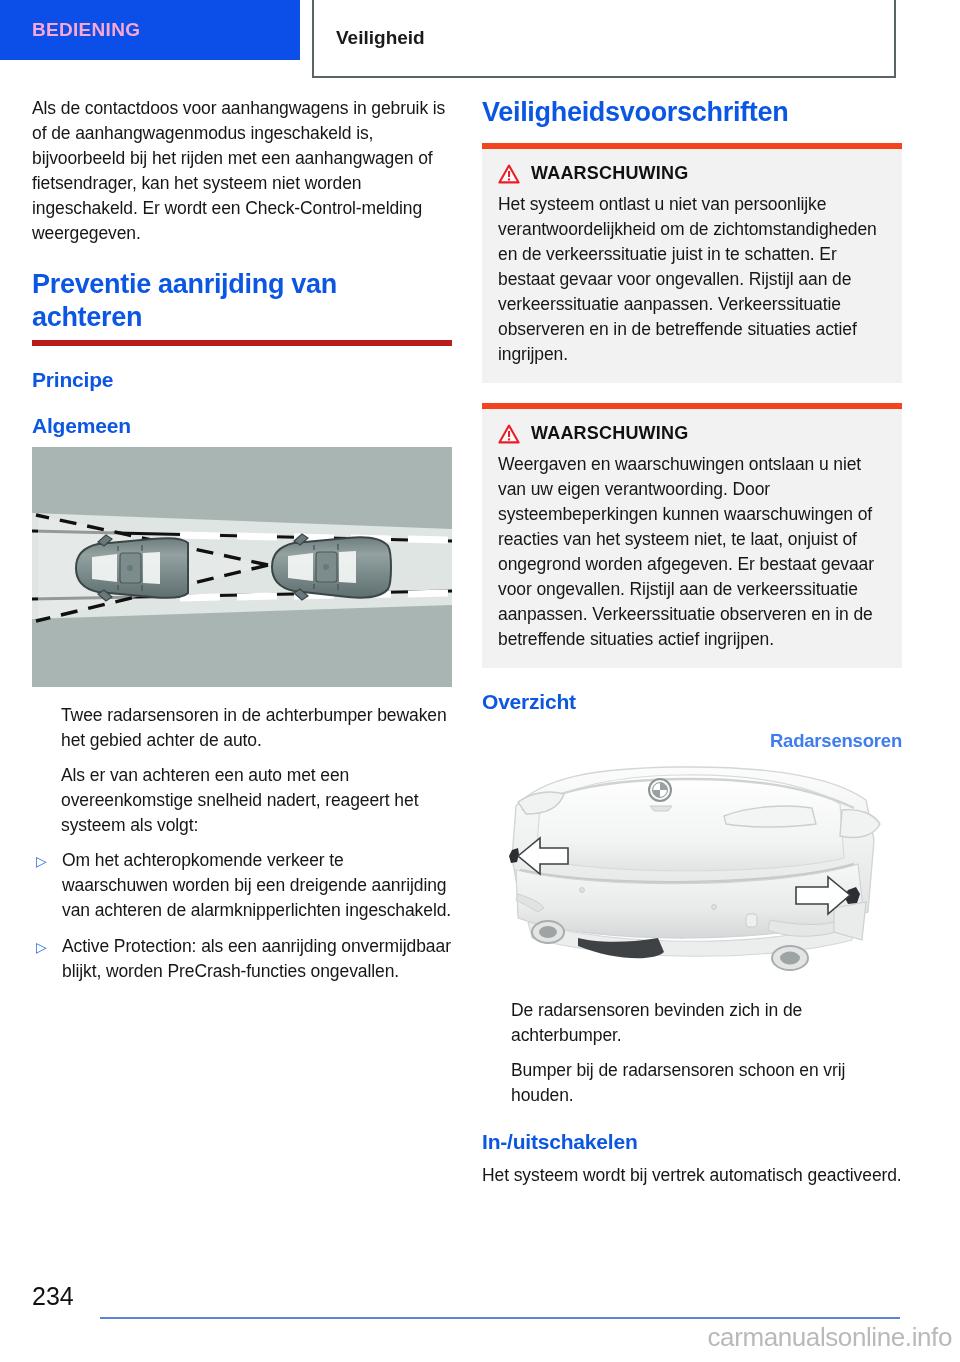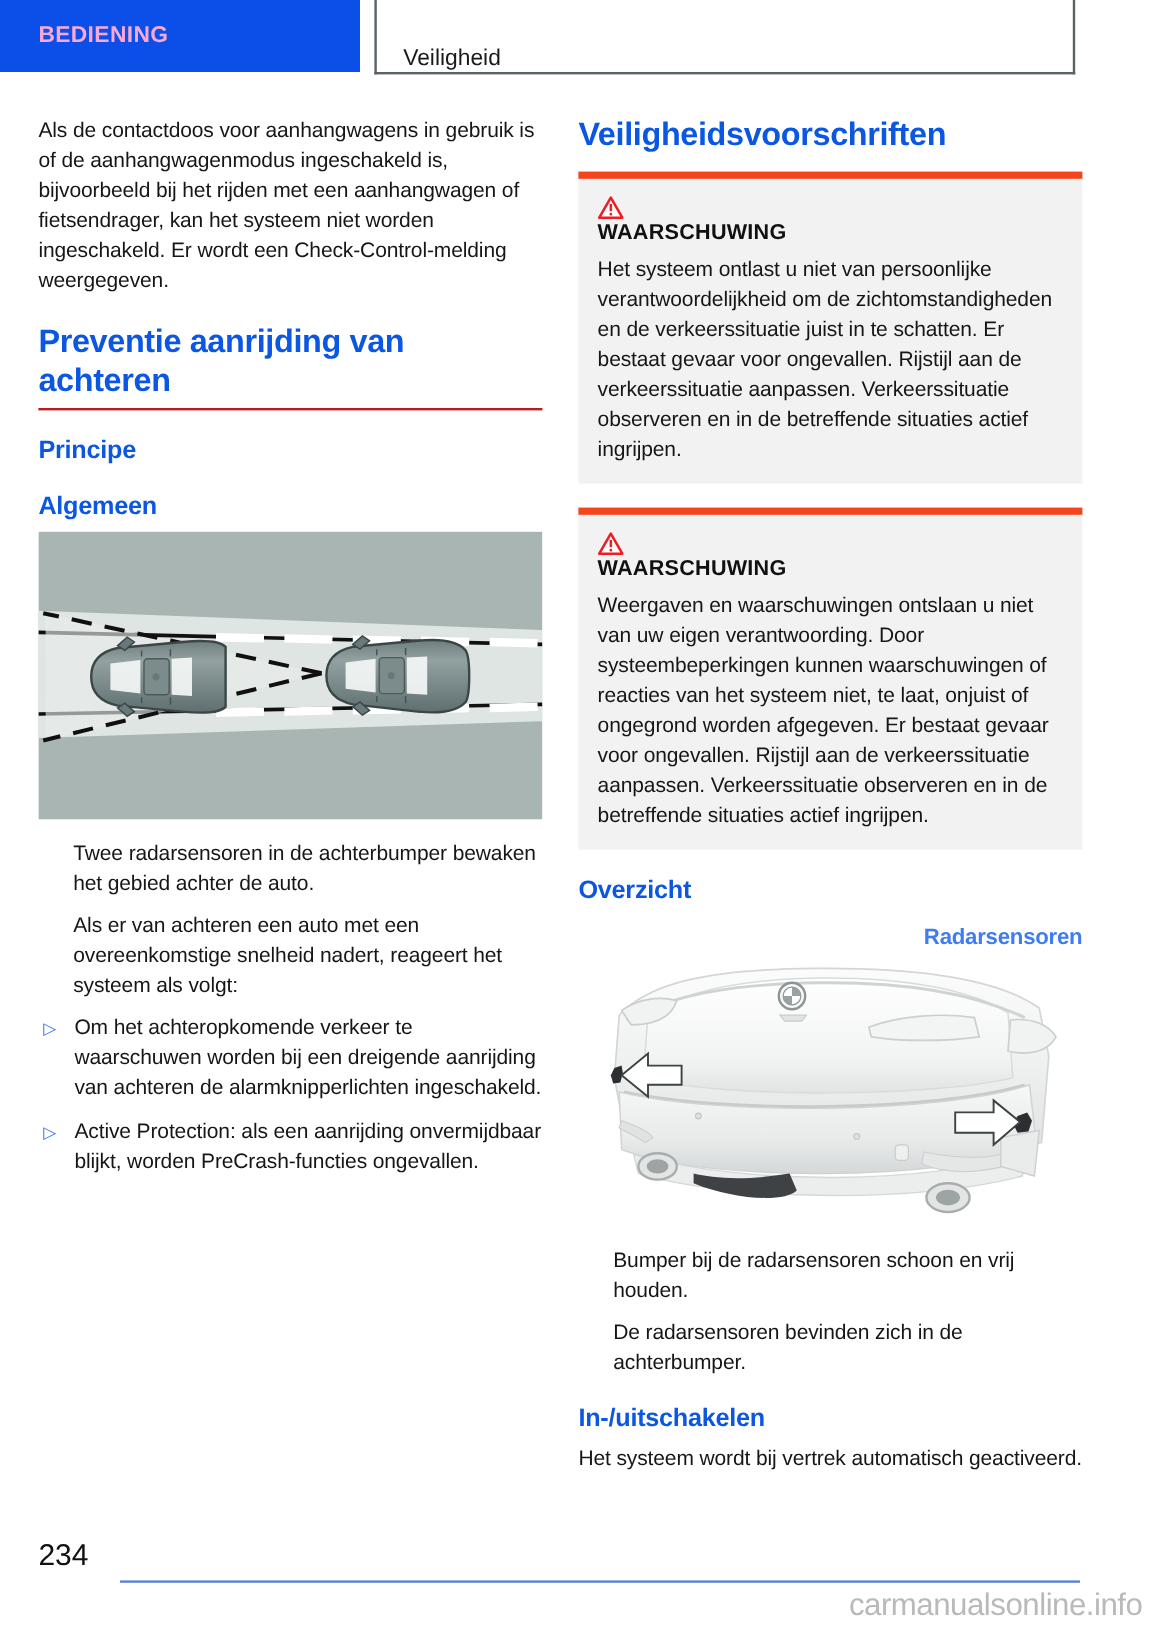--- a/index.html
+++ b/index.html
@@ -34,26 +34,27 @@
     color: #f9a8d4;
     font-size: 19px;
     font-weight: bold;
     letter-spacing: 0.3px;
     margin-left: 32px;
   }
   .header-box {
     position: absolute;
     left: 312px; top: 0;
     width: 584px;
-    height: 62px;
+    height: 78px;
     border: 2px solid #5a6366;
     border-top: none;
     background: #ffffff;
     display: flex;
-    align-items: flex-end;
+    align-items: center;
+    font-weight: bold;
   }
   .header-box-label {
     font-size: 19px;
     color: #1a1a1a;
     margin-left: 22px;
   }
 
   
   .col {
     position: absolute;
@@ -73,21 +74,21 @@
   }
   p.body.tight { margin-bottom: 10px; margin-left: 29px; }
 
   h1.chapter {
     font-size: 27px;
     line-height: 33px;
     font-weight: bold;
     color: #0b57e3;
     margin-top: 22px;
     padding-bottom: 6px;
-    border-bottom: 2px solid #b91c1c;
+    border-bottom: 6px solid #b91c1c;
     letter-spacing: -0.3px;
   }
   h1.chapter.plain {
     border-bottom: none;
     padding-bottom: 0;
     margin-top: 0;
   }
   h2.section {
     font-size: 21px;
     font-weight: bold;
@@ -127,24 +128,23 @@
 
   
   .warning {
     background: #f2f2f2;
     border-top: 6px solid #f4441d;
     padding: 14px 16px 16px 16px;
     margin-bottom: 20px;
   }
   .warning-head {
     display: flex;
-    align-items: flex-start;
-    gap: 0;
+    align-items: center;
+    gap: 11px;
     margin-bottom: 8px;
-    flex-direction: column;
   }
   .warning-title {
     font-size: 18px;
     font-weight: bold;
     color: #111111;
     letter-spacing: 0.2px;
   }
   .warning-body {
     font-size: 17.5px;
     line-height: 25px;
@@ -417,22 +417,22 @@
 
     <path d="M30,88 L36,86 L37,92 L35,100 L29,101 L27,94 Z" fill="#2c2f31"></path>
 
     <path d="M36,94 L58,76 L58,86 L86,86 L86,102 L58,102 L58,112 Z" fill="#ffffff" stroke="#3d4244" stroke-width="1.6"></path>
 
     <path d="M366,128 L374,125 L378,132 L375,141 L366,142 L362,134 Z" fill="#2c2f31"></path>
 
     <path d="M368,133 L346,115 L346,125 L314,125 L314,142 L346,142 L346,152 Z" fill="#ffffff" stroke="#3d4244" stroke-width="1.6"></path>
   </svg>
 
+  <p class="body tight">De radarsensoren bevinden zich in de achterbumper.</p>
   <p class="body tight">Bumper bij de radarsensoren schoon en vrij houden.</p>
-  <p class="body tight">De radarsensoren bevinden zich in de achterbumper.</p>
 
   <h2 class="section">In-/uitschakelen</h2>
   <p class="body">Het systeem wordt bij vertrek automatisch geactiveerd.</p>
 </div>
 
 <div class="footer">
   <div class="page-number">234</div>
   <div class="footer-rule"></div>
   <div class="watermark">carmanualsonline.info</div>
 </div>

